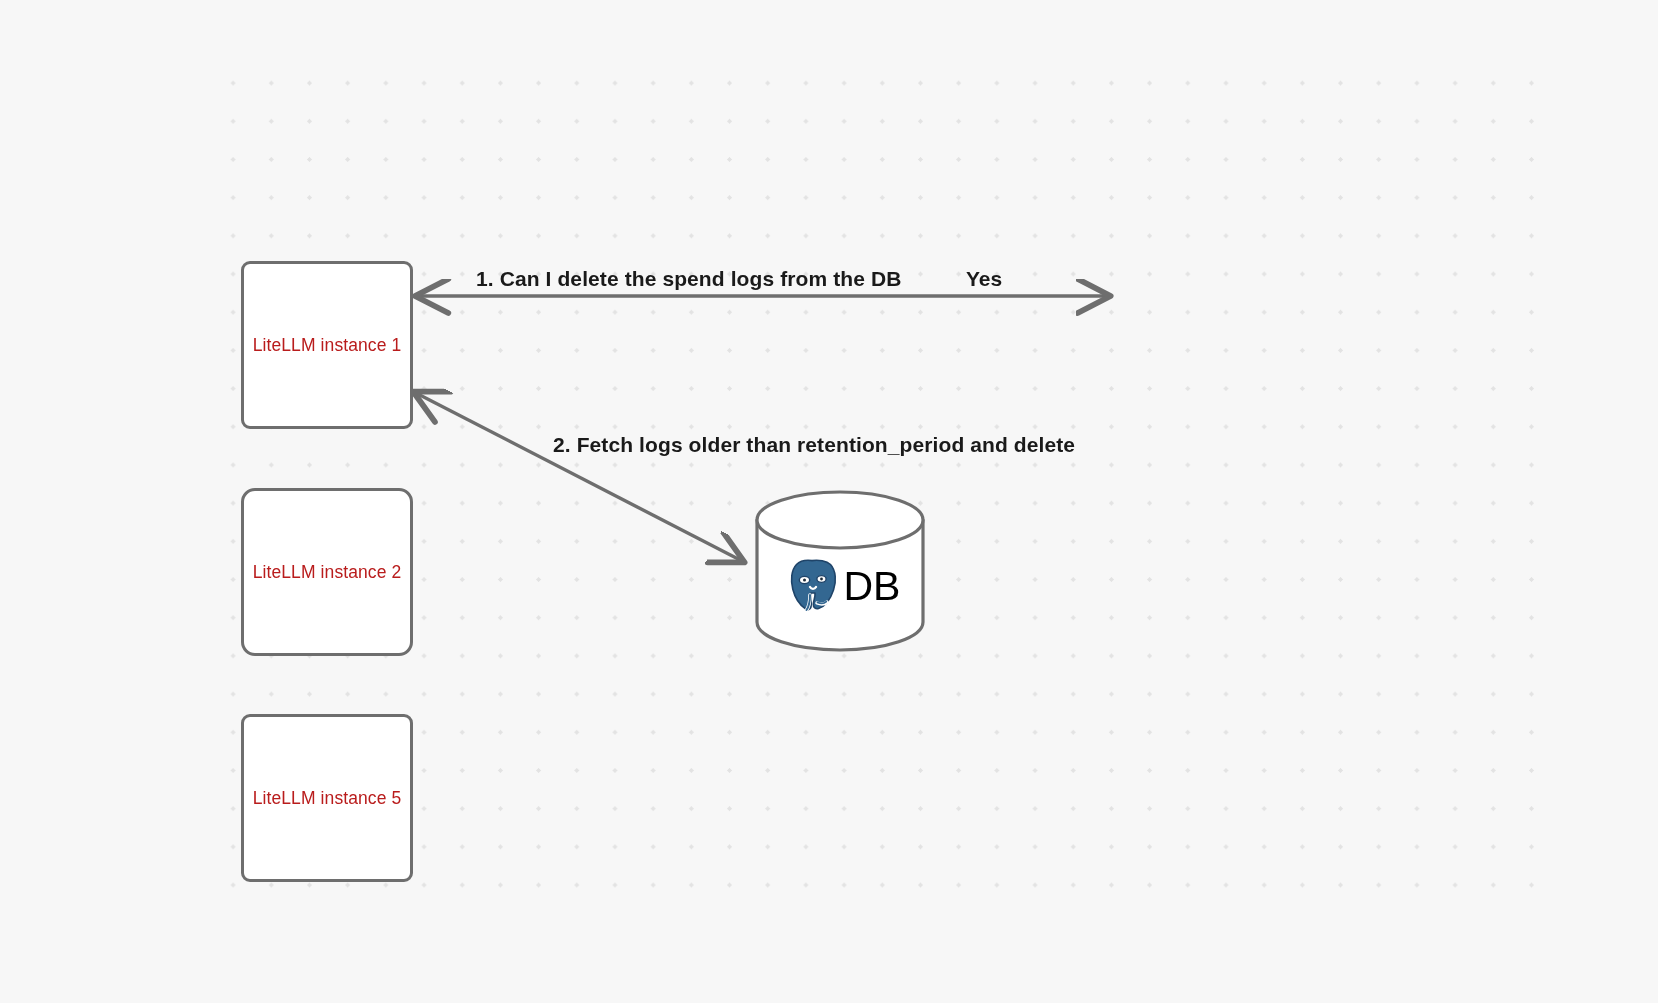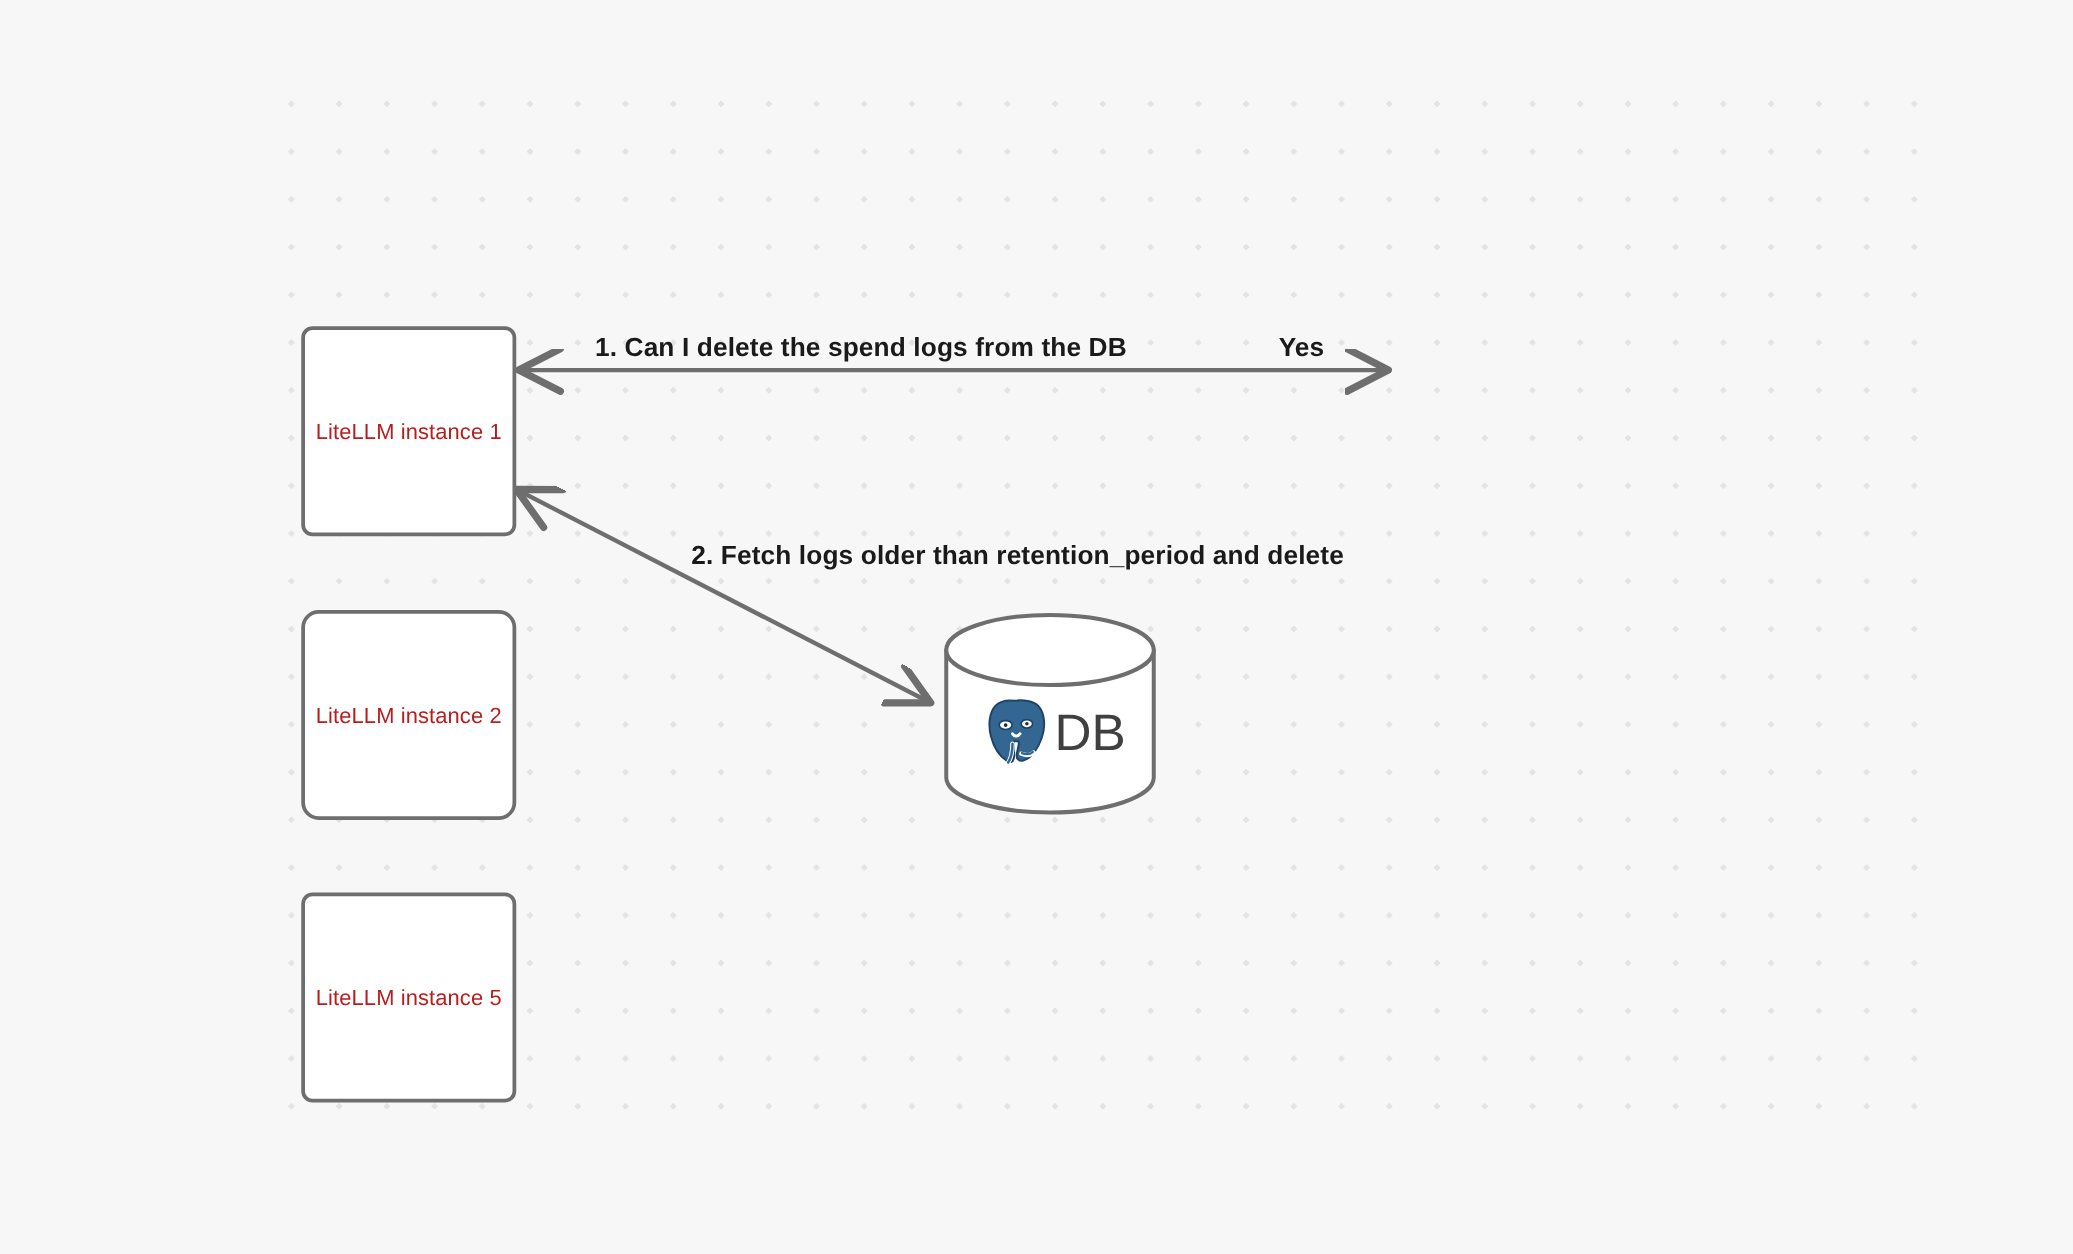--- a/index.html
+++ b/index.html
@@ -111,21 +111,21 @@
     justify-content: center;
     gap: 0px;
   }
   .pg-logo {
     width: 66px;
     height: 66px;
     display: block;
   }
   .db-word {
     font-size: 41px;
-    color: #404040;
+    color: #000000;
     font-family: "Liberation Sans", sans-serif;
     font-weight: 400;
     line-height: 1;
     margin-left: -2px;
   }
 
   
   #edges {
     position: absolute;
     left: 0;
@@ -143,21 +143,21 @@
     white-space: nowrap;
     text-align: right;
   }
   #label-step1 {
     left: 476px;
     top: 267px;
     font-size: 21px;
     letter-spacing: 0.1px;
   }
   #label-yes {
-    left: 1023px;
+    left: 966px;
     top: 267px;
     font-size: 21px;
   }
   #label-step2 {
     left: 553px;
     top: 433px;
     font-size: 21px;
     letter-spacing: 0.1px;
   }
 </style>

